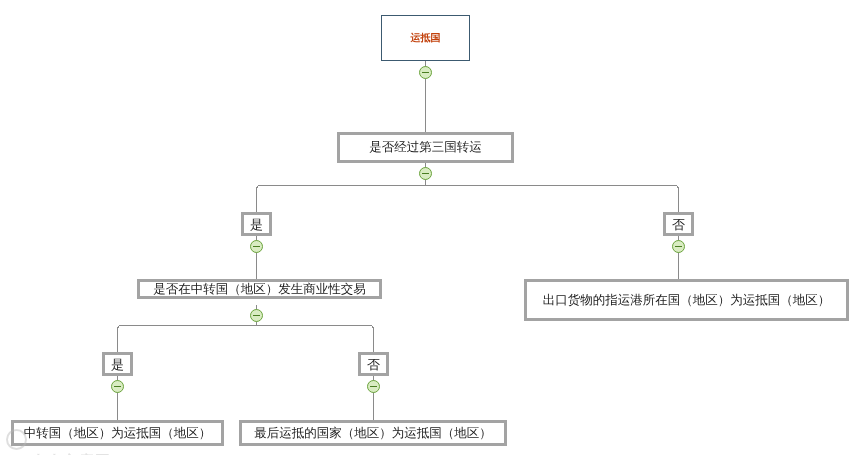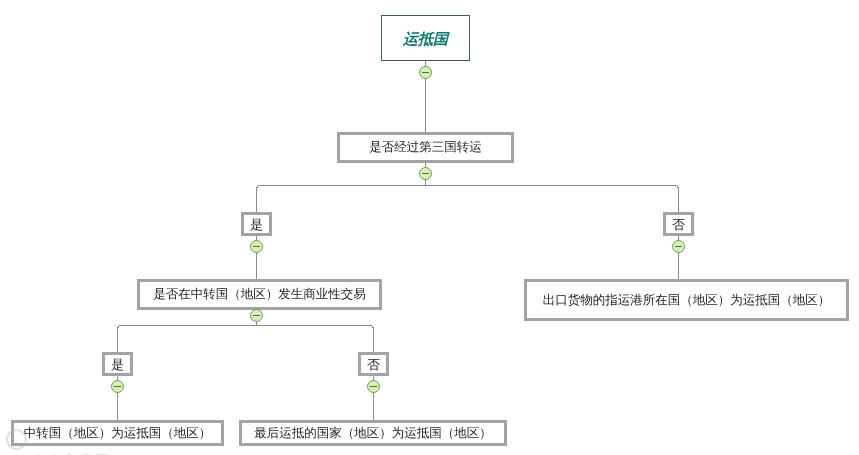--- a/index.html
+++ b/index.html
@@ -39,24 +39,23 @@
     justify-content: center;
     color: #1b1b1b;
     font-size: 13px;
     line-height: 1;
     white-space: nowrap;
     letter-spacing: 0px;
     z-index: 2;
   }
   .node.root {
     border: 1px solid #3c5a70;
-    font-size: 15px;
+    font-size: 10px;
     font-weight: bold;
-    color: #0f766e;
-    font-style: italic;
+    color: #c2410c;
   }
   .node.leaf,
   .node.branch {
     font-size: 12.5px;
   }
   .node.small {
     font-size: 13px;
   }
 
   
@@ -160,21 +159,21 @@
   <div class="node small" style="left:241px; top:212px; width:31px; height:24px;">是</div>
   <div class="toggle" style="left:250px; top:240px;">
     <span class="tg-circle"></span>
   </div>
 
   <div class="node small" style="left:663px; top:212px; width:31px; height:24px;">否</div>
   <div class="toggle" style="left:672px; top:240px;">
     <span class="tg-circle"></span>
   </div>
 
-  <div class="node branch" style="left:137px; top:279px; width:245px; height:31px;">是否在中转国（地区）发生商业性交易</div>
+  <div class="node branch" style="left:137px; top:279px; width:245px; height:20px;">是否在中转国（地区）发生商业性交易</div>
   <div class="toggle" style="left:250px; top:309px;">
     <span class="tg-circle"></span>
   </div>
 
   <div class="node leaf" style="left:524px; top:279px; width:325px; height:42px;">出口货物的指运港所在国（地区）为运抵国（地区）</div>
 
   <div class="node small" style="left:102px; top:352px; width:31px; height:24px;">是</div>
   <div class="toggle" style="left:111px; top:380px;">
     <span class="tg-circle"></span>
   </div>

